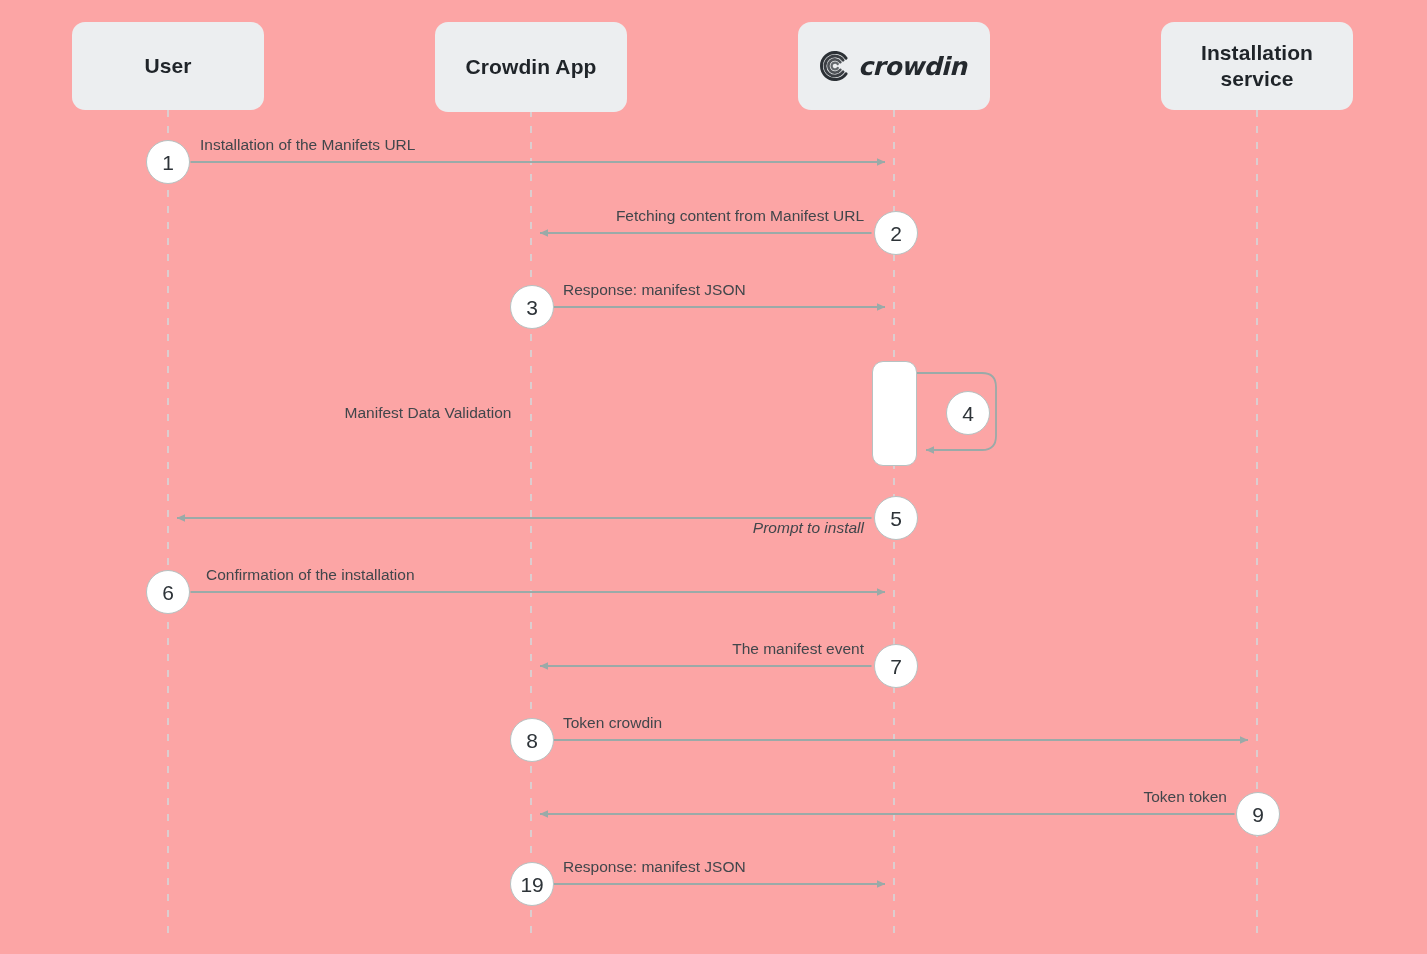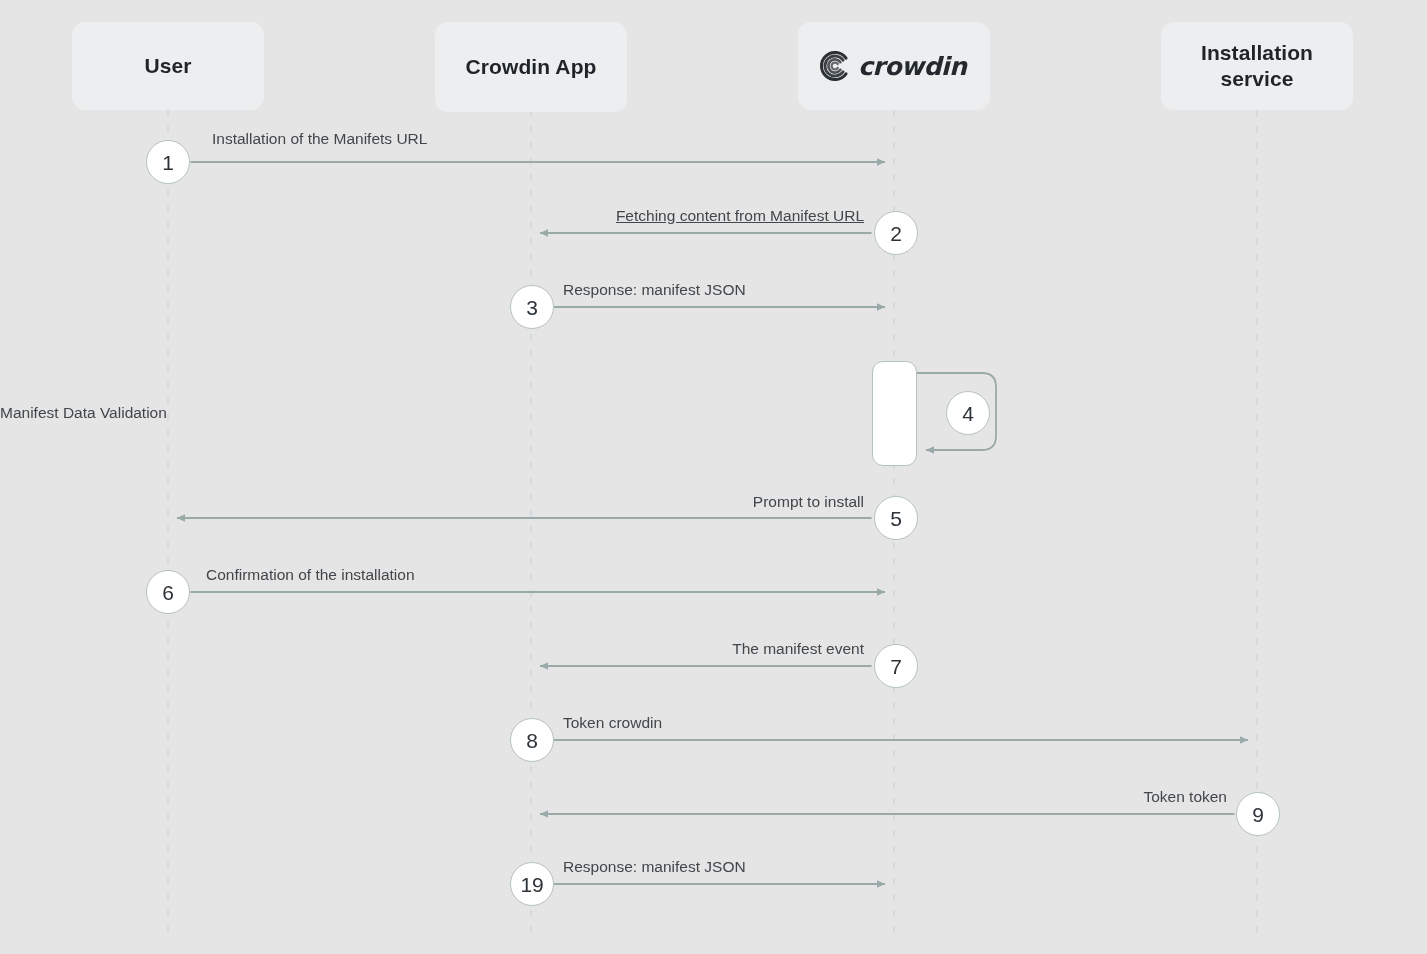--- a/index.html
+++ b/index.html
@@ -9,21 +9,21 @@
     background: #ffffff;
   }
   body {
     font-family: "Liberation Sans", sans-serif;
     -webkit-font-smoothing: antialiased;
   }
   #diagram-root {
     position: relative;
     width: 1427px;
     height: 954px;
-    background: #e5e5e5;
+    background: #fca5a5;
     overflow: hidden;
   }
   #diagram-svg {
     position: absolute;
     left: 0;
     top: 0;
     width: 1427px;
     height: 954px;
     display: block;
   }
@@ -163,25 +163,25 @@
           </svg>
           <span class="crowdin-wordmark">crowdin</span>
         </div>
       </div>
       <div class="participant-box" style="left: 1161px; top: 22px; width: 192px; height: 88px;">
         <div class="participant-label">Installation service</div>
       </div>
     </div>
 
   <div id="labels-layer">
-      <div class="msg-label" style="left: 200px; top: 131px; margin-left: 12px;">Installation of the Manifets URL</div>
-      <div class="msg-label to-left" style="right: 563px; top: 208px; text-decoration: underline;">Fetching content from Manifest URL</div>
+      <div class="msg-label" style="left: 200px; top: 137px;">Installation of the Manifets URL</div>
+      <div class="msg-label to-left" style="right: 563px; top: 208px;">Fetching content from Manifest URL</div>
       <div class="msg-label" style="left: 563px; top: 282px;">Response: manifest JSON</div>
-      <div class="msg-label" style="left: 0px; top: 405px; width: 856px; text-align: left;">Manifest Data Validation</div>
-      <div class="msg-label to-left" style="right: 563px; top: 494px;">Prompt to install</div>
+      <div class="msg-label" style="left: 0px; top: 405px; width: 856px; text-align: center;">Manifest Data Validation</div>
+      <div class="msg-label to-left" style="right: 563px; top: 520px; font-style: italic;">Prompt to install</div>
       <div class="msg-label" style="left: 200px; top: 567px; margin-left: 6px;">Confirmation of the installation</div>
       <div class="msg-label to-left" style="right: 563px; top: 641px;">The manifest event</div>
       <div class="msg-label" style="left: 563px; top: 715px;">Token crowdin</div>
       <div class="msg-label to-left" style="right: 200px; top: 789px;">Token token</div>
       <div class="msg-label" style="left: 563px; top: 859px;">Response: manifest JSON</div>
     </div>
 
   <div class="activation-box" id="activation-box" style="left: 872px; top: 361px; width: 45px; height: 105px;"></div>
 
   <div id="bubbles-layer">

